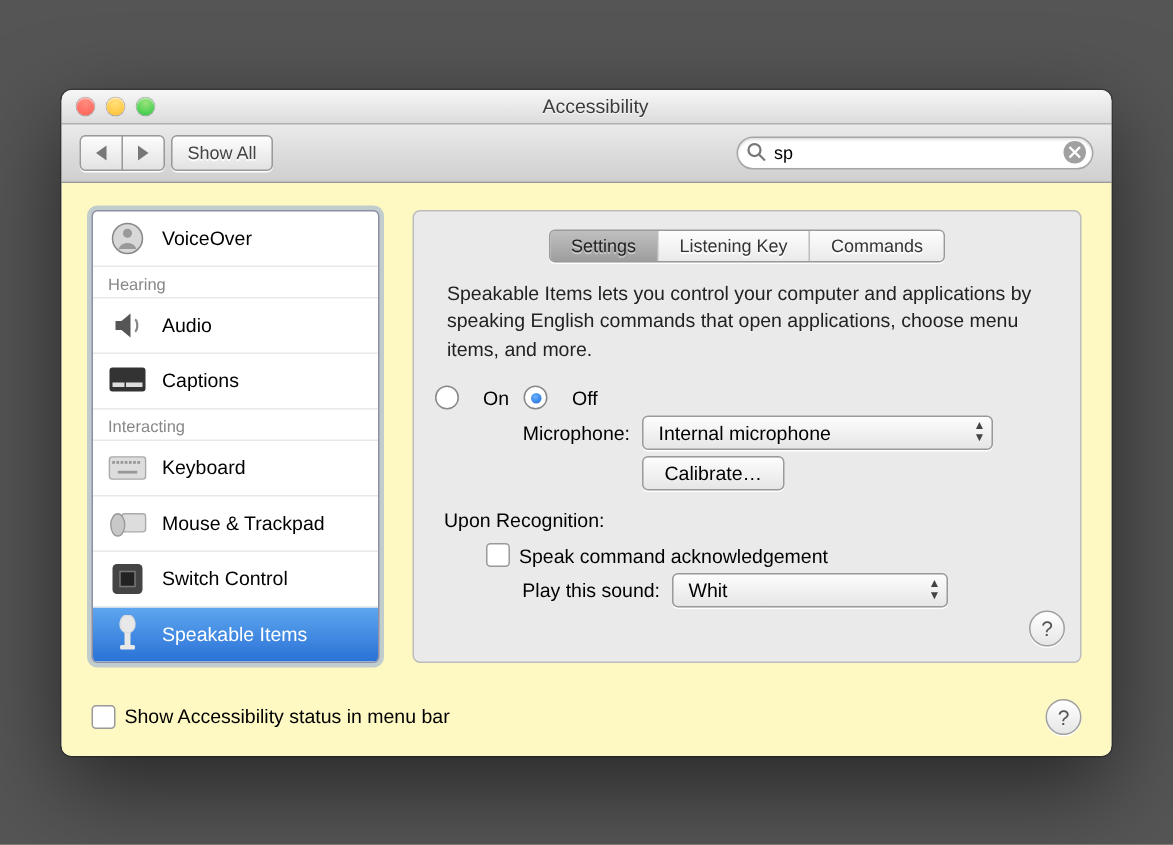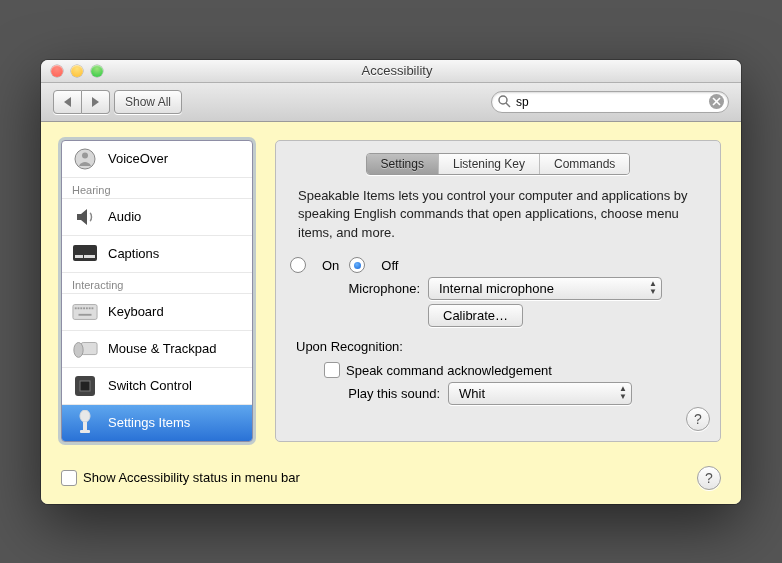--- a/index.html
+++ b/index.html
@@ -199,21 +199,21 @@
           <span class="lbl">Switch Control</span>
         </div>
         <div class="srow sel">
           <span class="sicon">
             <svg width="20" height="26" viewBox="0 0 20 26">
                 <ellipse cx="10" cy="6" rx="5" ry="6" fill="#e8e8e8" stroke="#dcdcdc"></ellipse>
                 <rect x="8" y="12" width="4" height="8" fill="#e8e8e8"></rect>
                 <rect x="5" y="20" width="10" height="3" rx="1" fill="#e8e8e8"></rect>
               </svg>
           </span>
-          <span class="lbl">Settings Items</span>
+          <span class="lbl">Speakable Items</span>
         </div>
       </div>
 
       <div class="panel">
         <div class="tabs">
           <div class="tabseg">
             <div class="tab active">Settings</div>
             <div class="tab">Listening Key</div>
             <div class="tab">Commands</div>
           </div>

